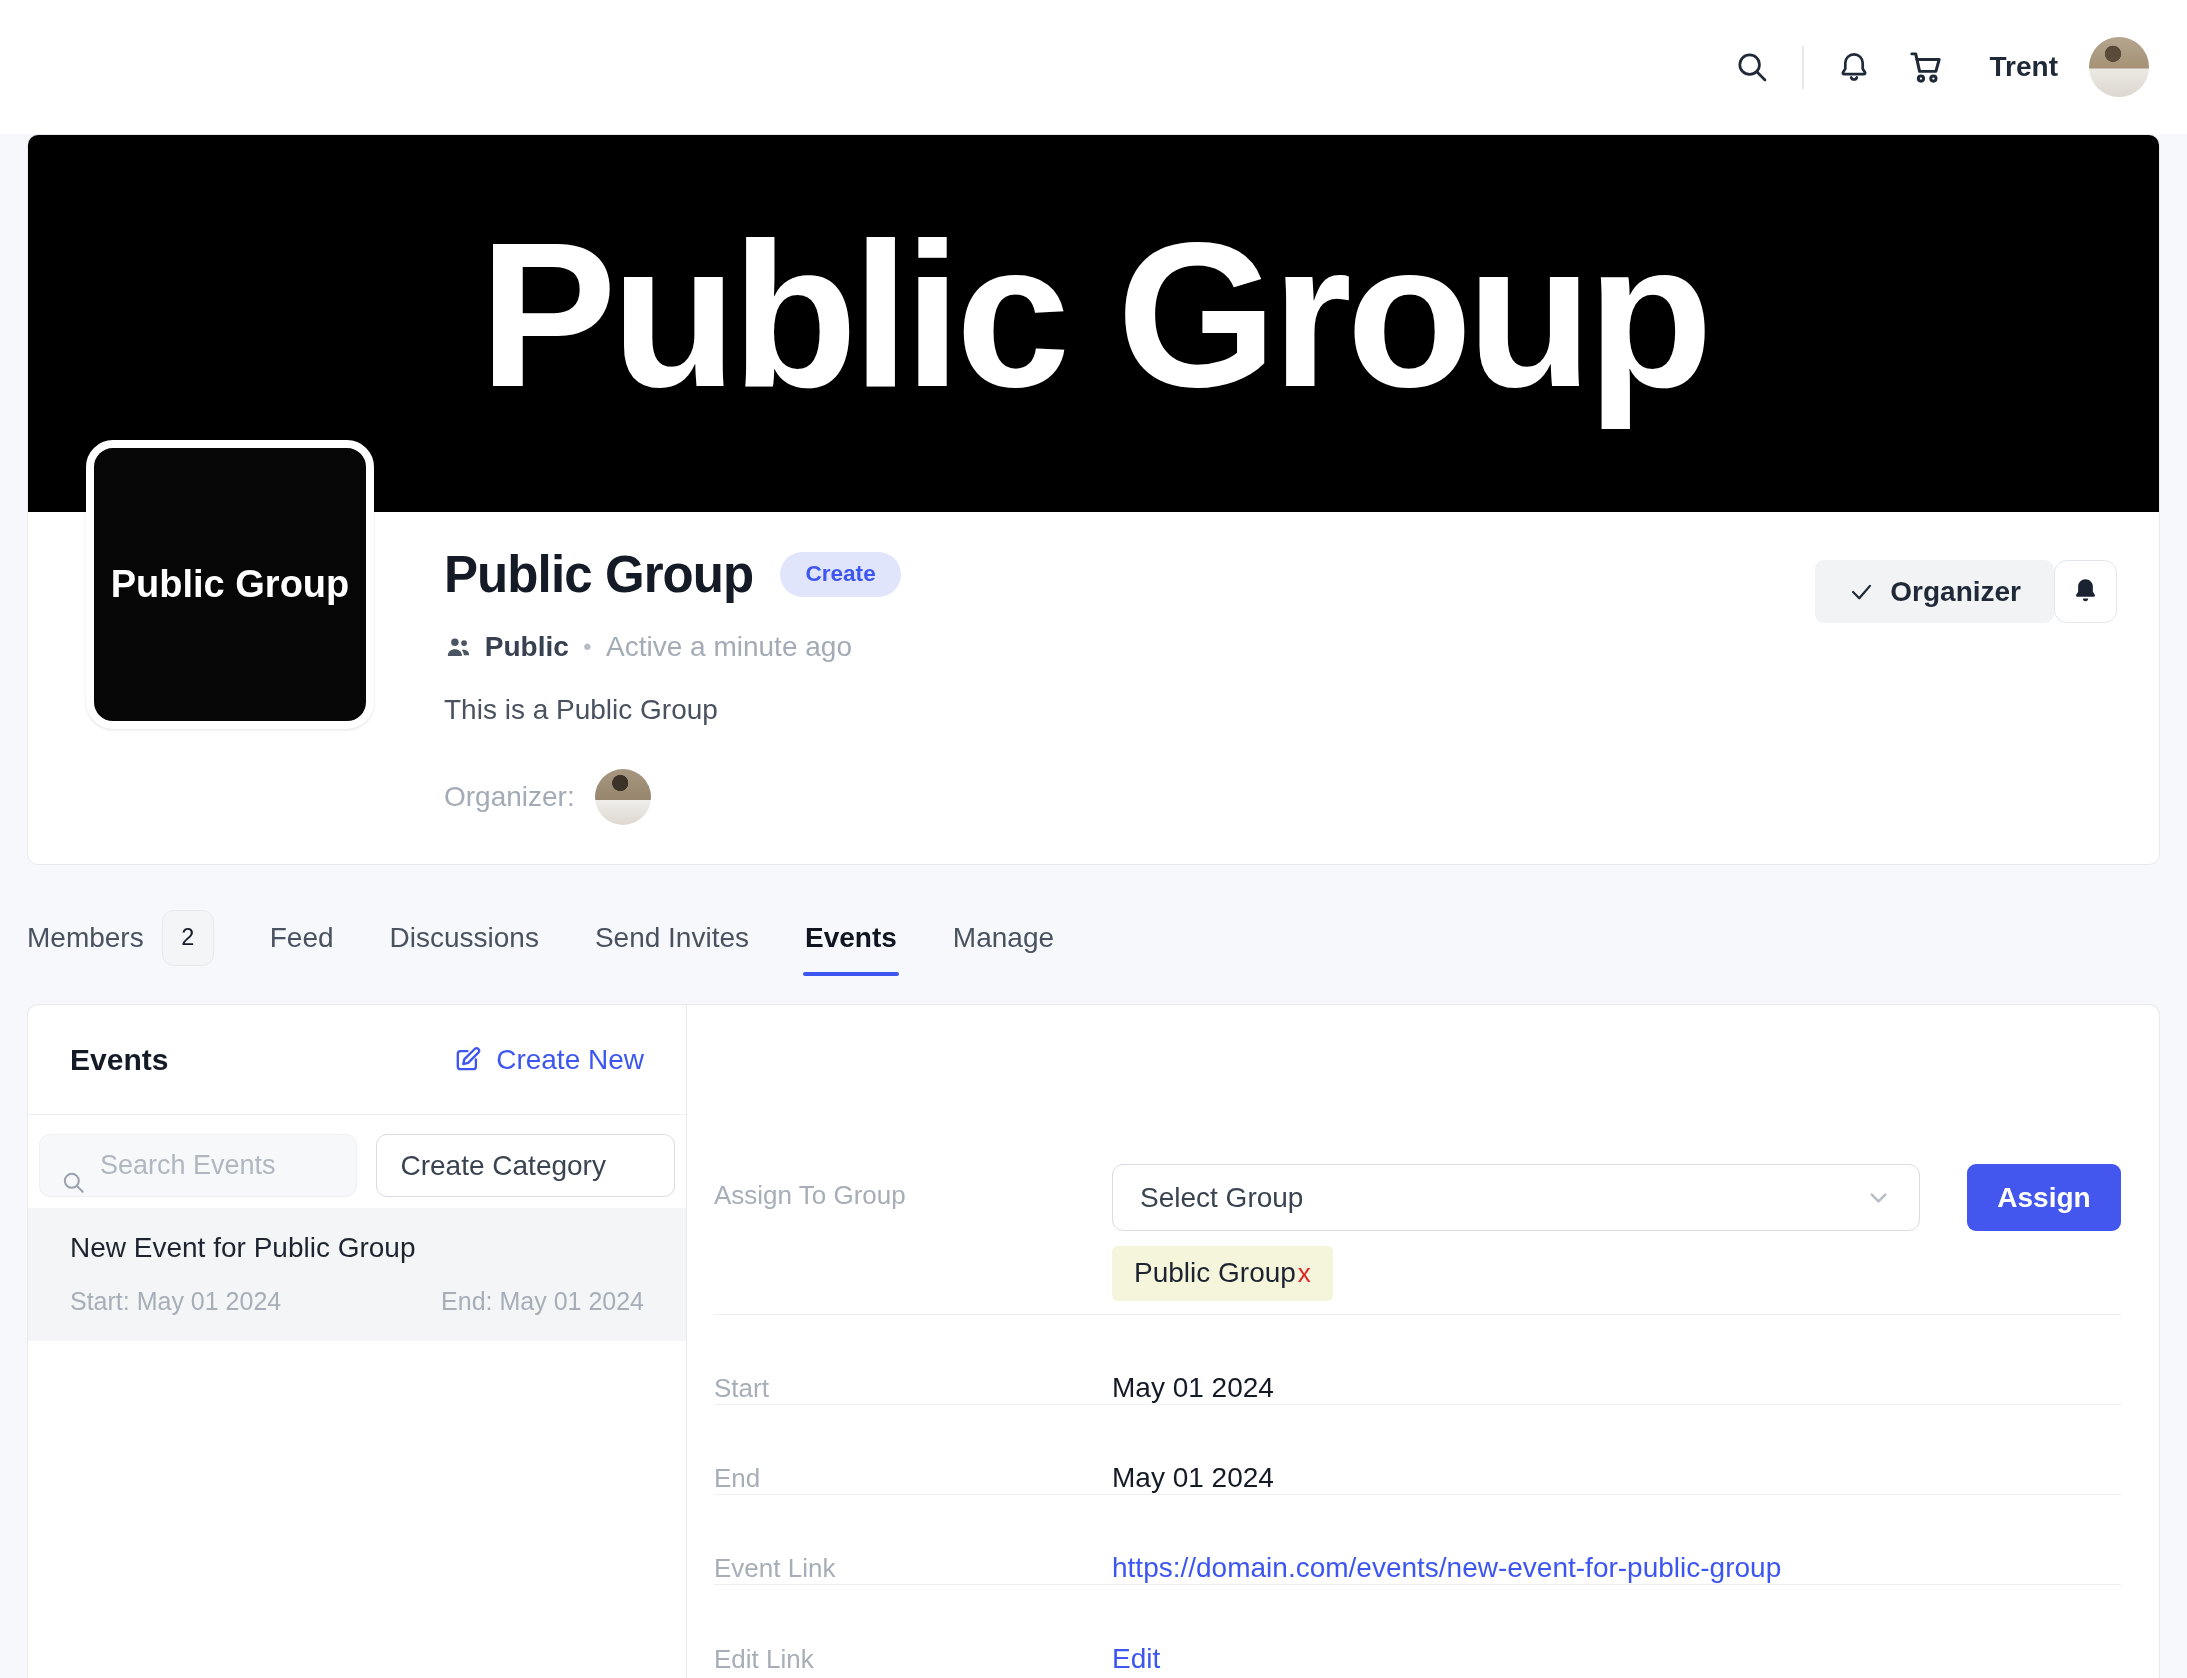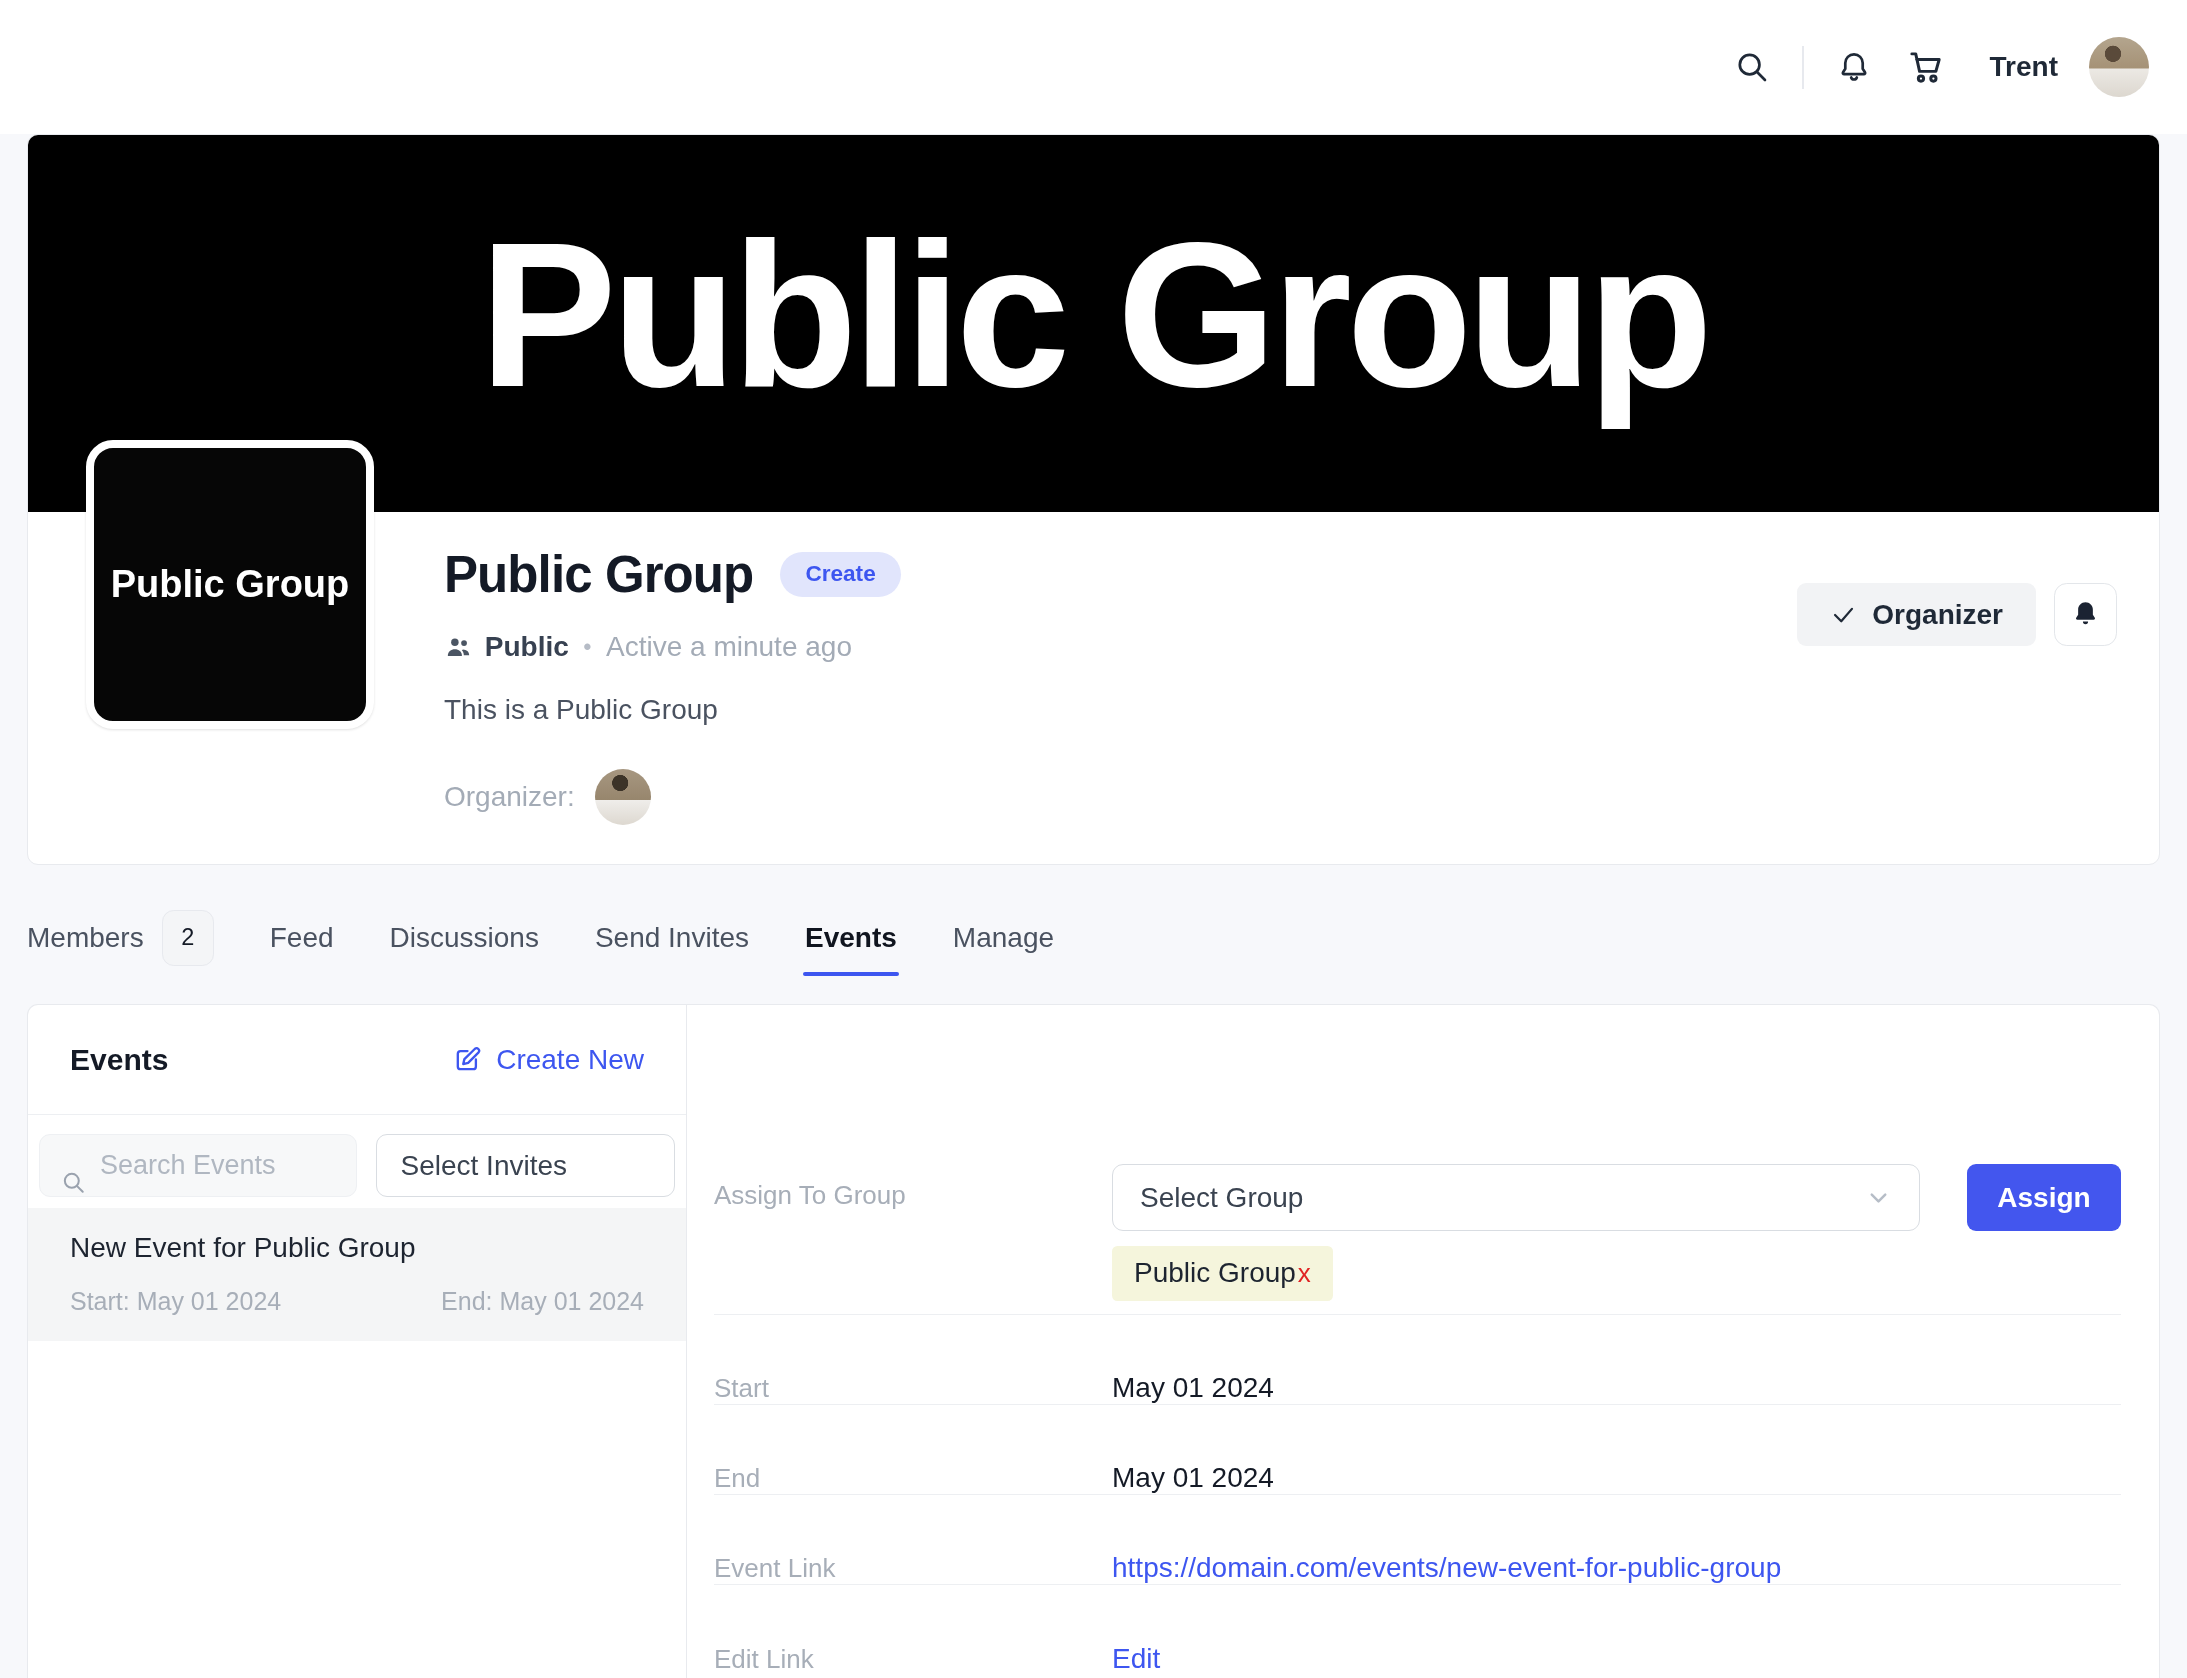--- a/index.html
+++ b/index.html
@@ -66,21 +66,21 @@
   .activity { color:#a3abb6; }
   .group-desc { margin-top:31px; font-size:28px; color:#4a5260; }
   .organizer-row { margin-top:43px; display:flex; align-items:center; gap:20px; }
   .organizer-label { font-size:28px; color:#a3abb6; }
   .organizer-avatar {
     width:56px; height:56px; border-radius:50%;
     background:
       radial-gradient(circle at 45% 25%, #3c3328 0 15%, transparent 16%),
       linear-gradient(to bottom, #a79781 0%, #97866d 55%, #efedea 56%, #ddd8d0 100%);
   }
-  .group-actions { position:absolute; right:42px; top:71px; display:flex; gap:18px; }
+  .group-actions { position:absolute; right:42px; top:48px; display:flex; }
   .organizer-btn {
     display:flex; align-items:center; gap:15.4px; height:63px; padding:0 33px;
     background:#f2f3f5; border:none; border-radius:9px;
     font-size:28px; font-weight:600; color:#1f2937; cursor:pointer;
     font-family:inherit;
   }
   .bell-btn {
     width:63px; height:63px; background:#ffffff; border:0.9px solid #e3e6ea;
     border-radius:12.7px; display:flex; align-items:center; justify-content:center; cursor:pointer;
   }
@@ -281,21 +281,21 @@
 
       <div class="lp-search-row">
         <div class="search-box">
           <svg width="27" height="27" viewBox="0 0 24 24" fill="none" stroke="#9aa2ae" stroke-width="1.8" stroke-linecap="round">
             <circle cx="10.5" cy="10.5" r="6.2"></circle>
               <line x1="15.2" y1="15.2" x2="20.2" y2="20.2"></line>
           </svg>
           <input type="text" placeholder="Search Events" style="">
         </div>
         <div class="category-box">
-          <span>Select Invites</span>
+          <span>Create Category</span>
         </div>
       </div>
 
       <div class="event-item">
         <div class="event-title">New Event for Public Group</div>
         <div class="event-dates">
           <span>Start: May 01 2024</span>
           <span>End: May 01 2024</span>
         </div>
       </div>

